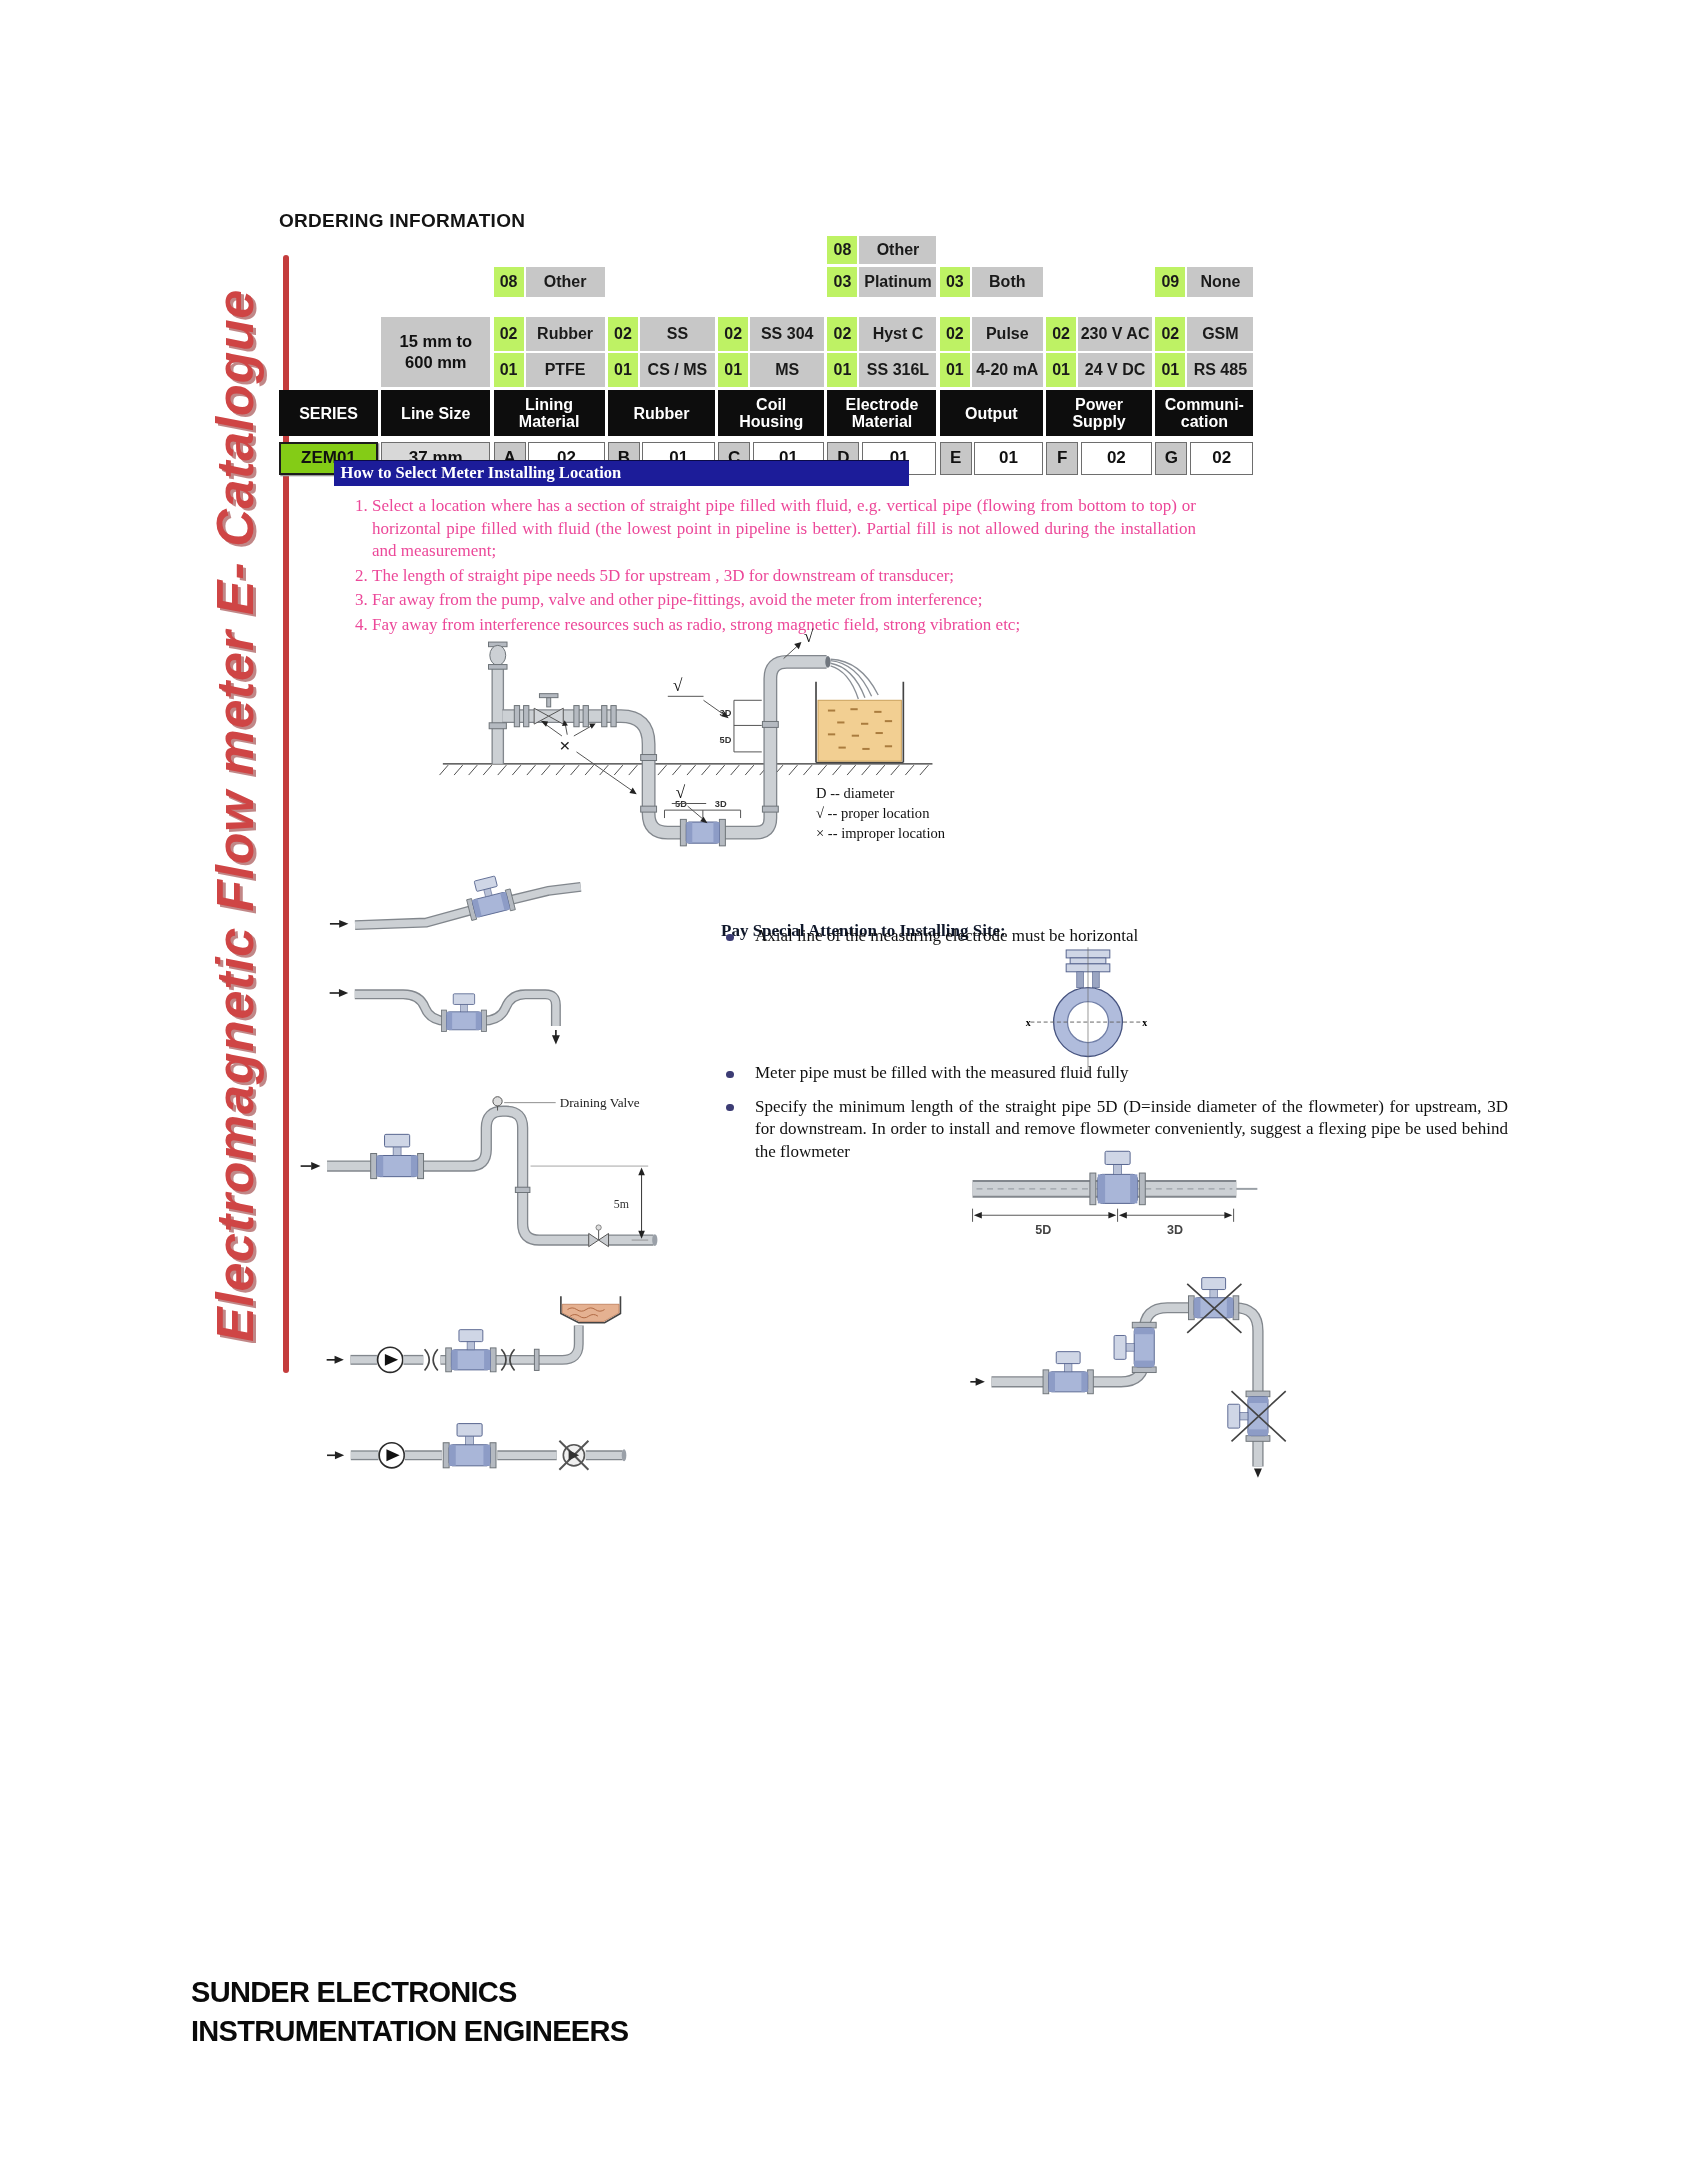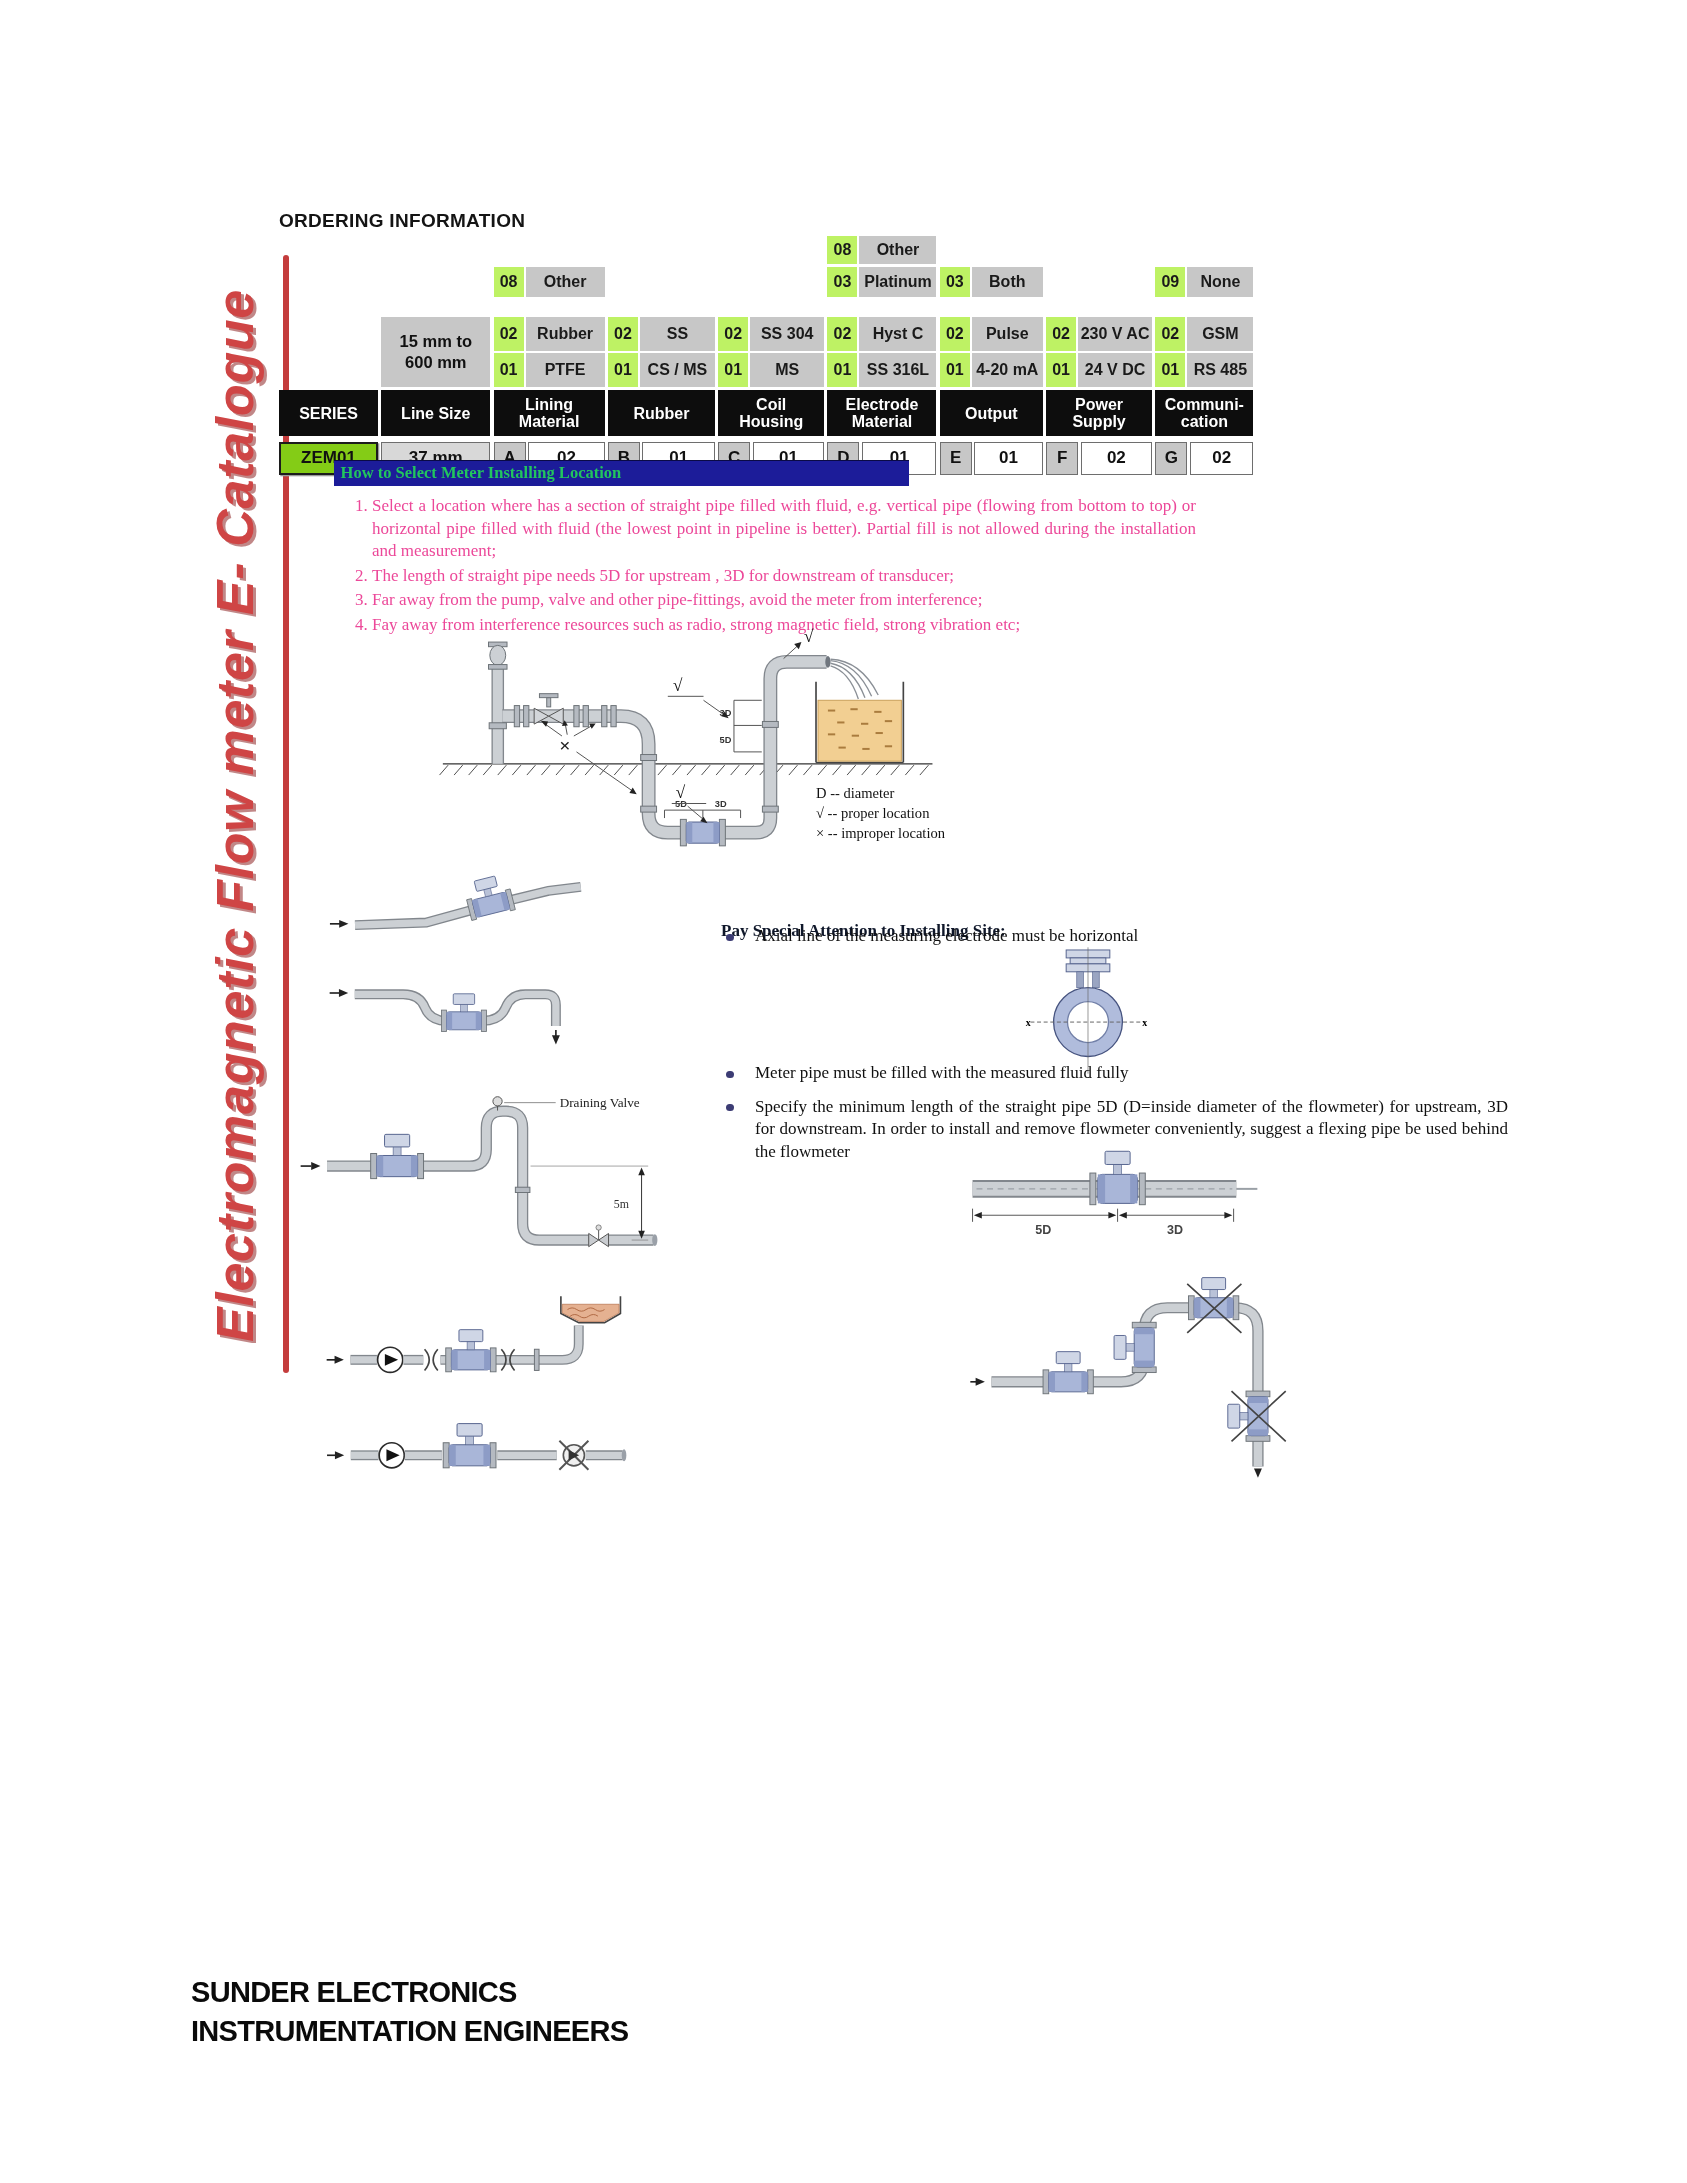--- a/index.html
+++ b/index.html
@@ -25,21 +25,21 @@
       font:bold 16.5px "Liberation Sans",sans-serif;line-height:1.25;}
   .hd{background:#0d0d0d;color:#fff;font:bold 16px "Liberation Sans",sans-serif;display:flex;flex-direction:column;
       align-items:center;justify-content:center;line-height:1.08;text-align:center;}
   .vcell{display:flex;align-items:center;justify-content:center;font:bold 17px "Liberation Sans",sans-serif;}
   .vseries{background:#84cc16;border:2px solid #1c1c1c;box-shadow:1.3px 1.3px 0 #9a9a9a;}
   .vsize{background:#d8d8d8;border:1.3px solid #6e6e6e;}
   .vpair{display:flex;gap:2.6px;font:bold 17px "Liberation Sans",sans-serif;}
   .vpair .vl{flex:0 0 30px;background:#c7c7c7;border:1.3px solid #6e6e6e;display:flex;align-items:center;justify-content:center;}
   .vpair .vn{flex:1;background:#fff;border:1.3px solid #6e6e6e;display:flex;align-items:center;justify-content:center;}
 
-  .blueBar{background:#1c1c99;color:#22c55e;font:bold 16.5px "Liberation Serif",serif;
+  .blueBar{background:#1c1c99;color:#ffffff;font:bold 16.5px "Liberation Serif",serif;
            padding:2px 0 2.6px 6.6px;border-top:1.3px solid #0a0a45;}
   ol.howto{font:17px/1.33 "Liberation Serif",serif;color:#ec4899;margin:0;padding-left:38px;}
   ol.howto li{text-align:justify;margin-bottom:2px;}
   .attTitle{font:bold 17px "Liberation Serif",serif;color:#0f172a;margin-top:40px;}
   ul.bul{list-style:none;margin:0;padding:0;font:17px/1.35 "Liberation Serif",serif;color:#101010;}
   ul.bul li{position:relative;padding-left:34px;text-align:justify;margin-bottom:10.6px;}
   ul.bul li::before{content:"";position:absolute;left:5.3px;top:8.6px;width:7.3px;height:7.3px;border-radius:50%;background:#3c3c74;}
   .footer{font:bold 29px/1.34 "Liberation Sans",sans-serif;color:#0a0a0a;letter-spacing:-0.7px;}
 
   

